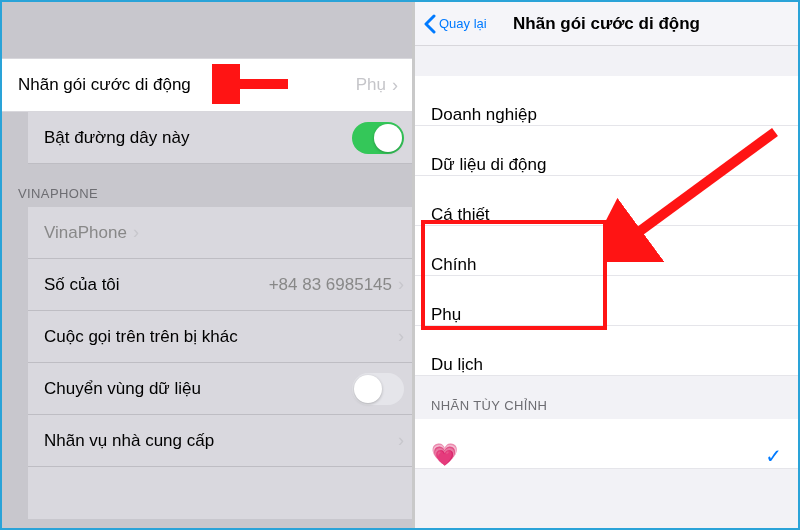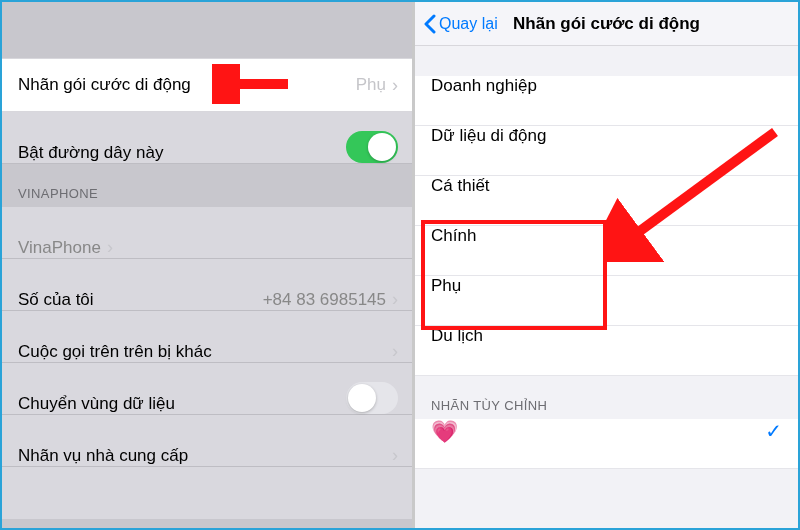--- a/index.html
+++ b/index.html
@@ -48,24 +48,25 @@
     border-bottom: 1px solid #d8d7dc;
     height: 54px;
     display: flex;
     align-items: center;
     padding: 0 14px 0 16px;
     position: relative;
   }
   .row {
     height: 52px;
     display: flex;
-    align-items: flex-end;
-    padding: 0 14px 0 16px;
+    align-items: center;
+    padding: 0 8px 0 16px;
     position: relative;
     border-bottom: 1px solid rgba(0,0,0,.12);
+    margin-left: 26px;
   }
   .row-dim {
     background: #d9d8de;
   }
   .row-label {
     flex: 1;
     font-size: 17px;
     color: #000;
   }
   .row-value {
@@ -115,36 +116,36 @@
     align-items: center;
     background: #f5f5f9;
     border-bottom: 1px solid #d8d7dc;
     position: relative;
     padding: 0 8px;
   }
   .nav-back {
     display: flex;
     align-items: center;
     color: #007aff;
-    font-size: 16px;
+    font-size: 13px;
   }
   .nav-back svg { margin-right: 2px; }
   .nav-title {
     position: absolute;
     left: 0; right: 0;
     text-align: center;
     font-size: 17px;
     font-weight: 600;
     color: #000;
     pointer-events: none;
   }
   .right-row {
     height: 50px;
     display: flex;
-    align-items: flex-start;
+    align-items: flex-end;
     background: #fff;
     border-bottom: 1px solid #e5e5ea;
     padding: 0 16px;
     font-size: 17px;
     color: #000;
     position: relative;
   }
   .right-spacer { height: 30px; }
   .checkmark {
     position: absolute;

